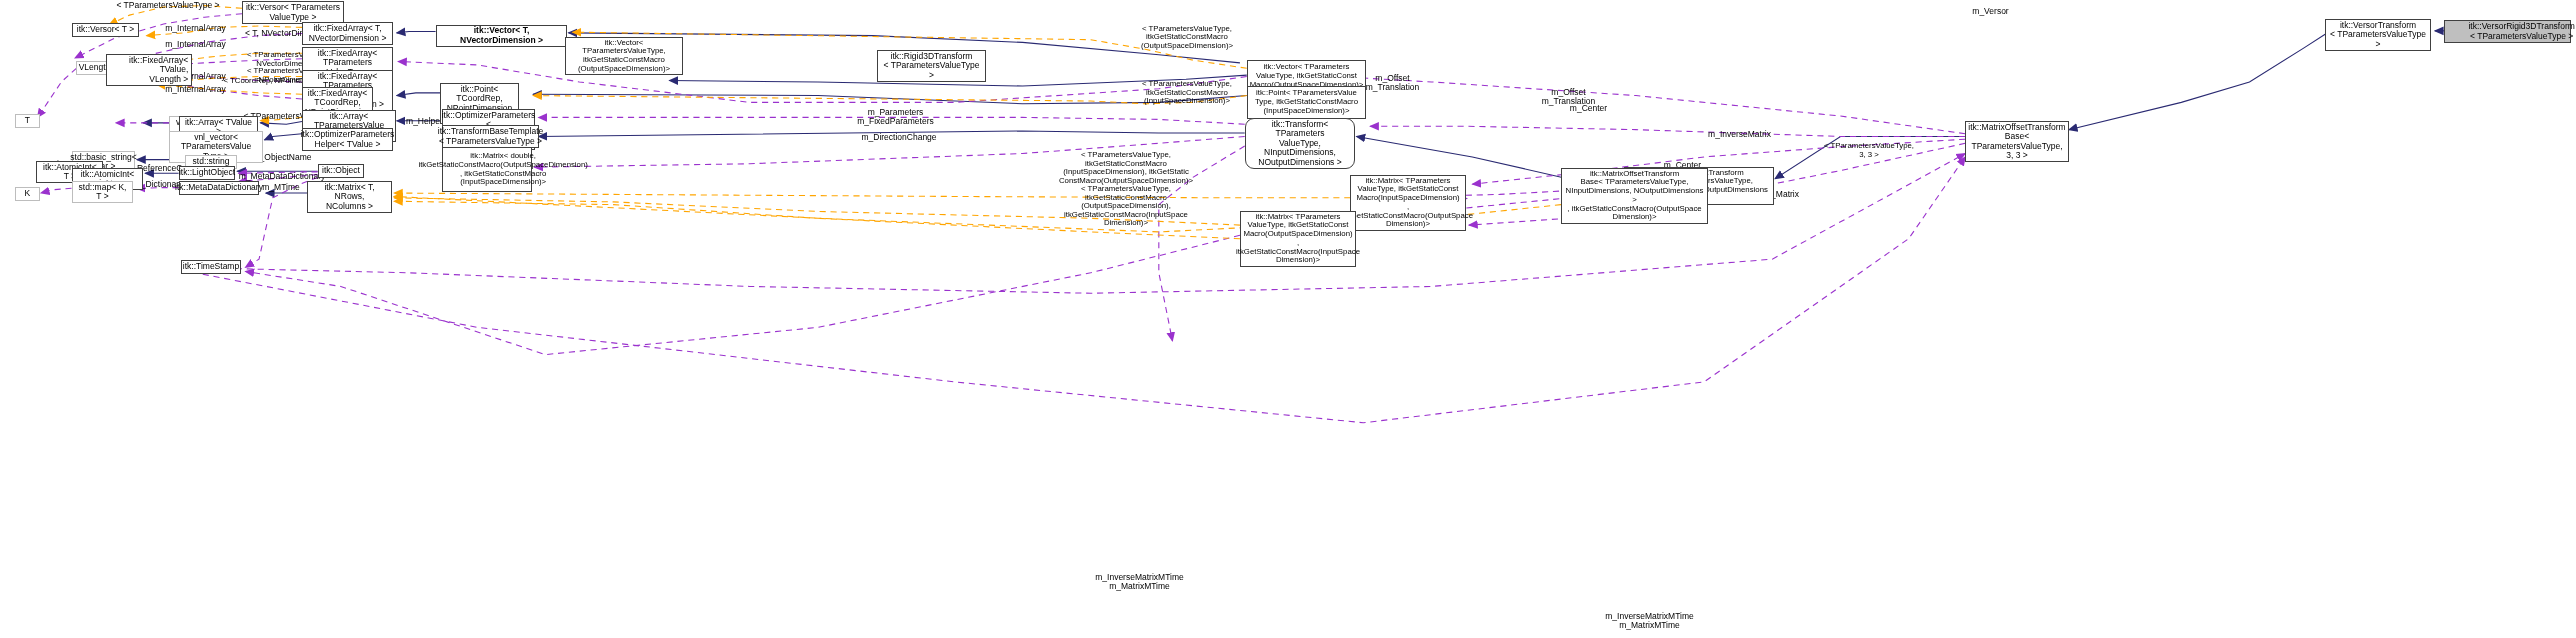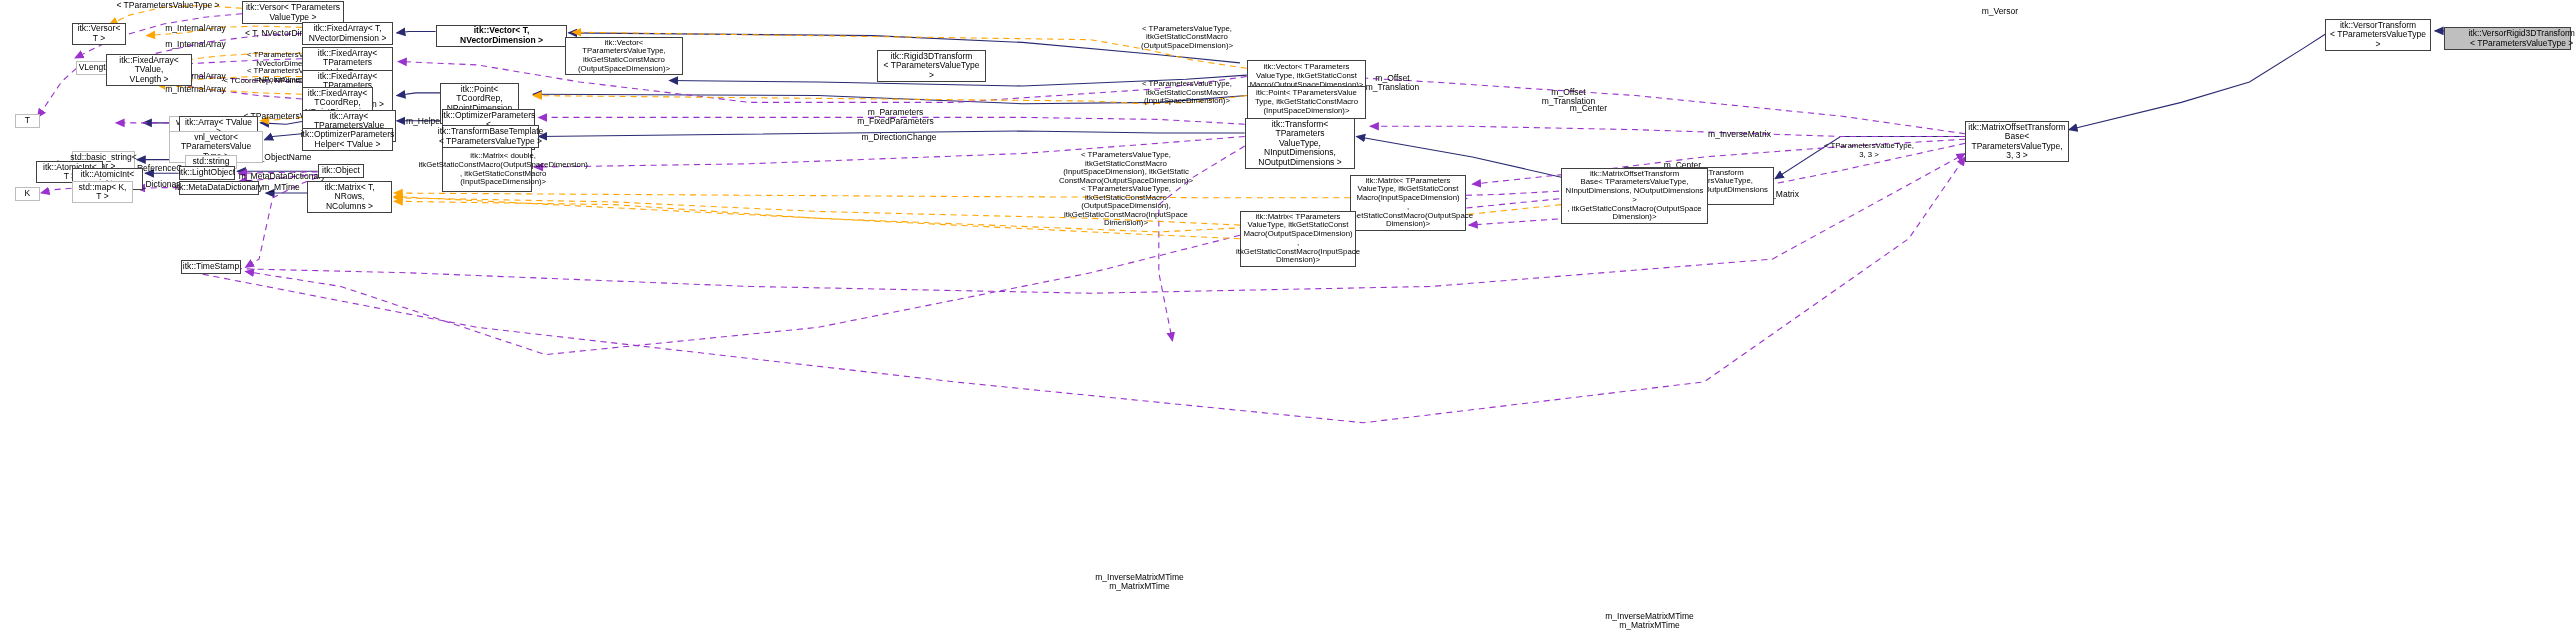--- a/index.html
+++ b/index.html
@@ -125,37 +125,37 @@
       <path d="M105,252 L90,250 L70,246 L60,245"></path>
       <path d="M1981,290 L1800,290 L1400,288 L900,285 L578,283"></path>
       <path d="M1819,330 L1600,320 L1200,310 L900,296 L578,290"></path>
       <path d="M1819,350 L1600,340 L1200,320 L900,300 L578,295"></path>
       <path d="M2290,300 L2100,320 L1700,340 L1200,320 L578,288"></path>
     </g>
   </svg>
 
 <div class="node n-solid fs12" style="left: 242px; top: 1.4px; width: 102px; min-height: 23px;">itk::Versor&lt; TParameters
 ValueType &gt;</div>
-    <div class="node n-solid fs12" style="left: 72px; top: 22.5px; width: 54px; min-height: 14.3px;">itk::Versor&lt; T &gt;</div>
+    <div class="node n-solid fs12" style="left: 72px; top: 22.5px; width: 67px; min-height: 14.3px;">itk::Versor&lt; T &gt;</div>
     <div class="node n-solid fs12" style="left: 2325px; top: 19px; width: 106px; min-height: 23px;">itk::VersorTransform
 &lt; TParametersValueType &gt;</div>
-    <div class="node n-current fs12" style="left: 2444px; top: 27px; width: 127px; min-height: 23px; padding-left: 31px;">itk::VersorRigid3DTransform
+    <div class="node n-current fs12" style="left: 2444px; top: 20px; width: 127px; min-height: 23px; padding-left: 31px;">itk::VersorRigid3DTransform
 &lt; TParametersValueType &gt;</div>
     <div class="node n-solid fs12" style="left: 302px; top: 22px; width: 91px; min-height: 23px;">itk::FixedArray&lt; T,
 NVectorDimension &gt;</div>
     <div class="node n-solid fs12" style="left: 436px; top: 24.5px; width: 131px; min-height: 14.3px; font-weight: bold;">itk::Vector&lt; T, NVectorDimension &gt;</div>
     <div class="node n-solid fs11" style="left: 565px; top: 37px; width: 118px; min-height: 33px;">itk::Vector&lt; TParametersValueType,
 itkGetStaticConstMacro
 (OutputSpaceDimension)&gt;</div>
     <div class="node n-solid fs12" style="left: 877px; top: 50px; width: 109px; min-height: 23px;">itk::Rigid3DTransform
 &lt; TParametersValueType &gt;</div>
     <div class="node n-light fs12" style="left: 76px; top: 61px; width: 37px; min-height: 14.3px;">VLength</div>
     <div class="node n-solid fs12" style="left: 302px; top: 47px; width: 91px; min-height: 23px;">itk::FixedArray&lt; TParameters
 ValueType, NVectorDimension &gt;</div>
-    <div class="node n-solid fs12" style="left: 106px; top: 54px; width: 86px; min-height: 23px;">itk::FixedArray&lt; TValue,
+    <div class="node n-solid fs12" style="left: 106px; top: 54px; width: 86px; min-height: 23px; text-align: right;">itk::FixedArray&lt; TValue,
 VLength &gt;</div>
     <div class="node n-solid fs12" style="left: 302px; top: 70px; width: 91px; min-height: 23px;">itk::FixedArray&lt; TParameters
 ValueType, NPointDimension &gt;</div>
     <div class="node n-solid fs11" style="left: 1247px; top: 60px; width: 119px; min-height: 33px;">itk::Vector&lt; TParameters
 ValueType, itkGetStaticConst
 Macro(OutputSpaceDimension)&gt;</div>
     <div class="node n-solid fs12" style="left: 302px; top: 87px; width: 71px; min-height: 23px;">itk::FixedArray&lt; TCoordRep,
 NPointDimension &gt;</div>
     <div class="node n-solid fs12" style="left: 440px; top: 83px; width: 79px; min-height: 23px;">itk::Point&lt; TCoordRep,
 NPointDimension &gt;</div>
@@ -165,21 +165,21 @@
     <div class="node n-solid fs12" style="left: 1965px; top: 121px; width: 104px; min-height: 29px;">itk::MatrixOffsetTransform
 Base&lt; TParametersValueType,
 3, 3 &gt;</div>
     <div class="node n-light fs12" style="left: 15px; top: 114px; width: 24.5px; min-height: 14.3px;">T</div>
     <div class="node n-light fs12" style="left: 169px; top: 116px; width: 86px; min-height: 14.3px;">vnl_vector&lt; TValue &gt;</div>
     <div class="node n-solid fs12" style="left: 179px; top: 116px; width: 79px; min-height: 14.3px;">itk::Array&lt; TValue &gt;</div>
     <div class="node n-solid fs12" style="left: 302px; top: 110px; width: 94px; min-height: 23px;">itk::Array&lt; TParametersValue
 Type &gt;</div>
     <div class="node n-solid fs12" style="left: 442px; top: 109px; width: 93px; min-height: 23px;">itk::OptimizerParameters
 &lt; TParametersValueType &gt;</div>
-    <div class="node n-solid fs12" style="left: 1245px; top: 118px; width: 110px; min-height: 29px;">itk::Transform&lt; TParameters
+    <div class="node n-solid fs12" style="left: 1245px; top: 118px; width: 110px; min-height: 29px; border-radius: 9px;">itk::Transform&lt; TParameters
 ValueType, NInputDimensions,
 NOutputDimensions &gt;</div>
     <div class="node n-solid fs11" style="left: 1624px; top: 167px; width: 150px; min-height: 29px;">itk::MatrixOffsetTransform
 Base&lt; TParametersValueType,
 NInputDimensions, NOutputDimensions &gt;</div>
     <div class="node n-light fs12" style="left: 169px; top: 131px; width: 94px; min-height: 23px;">vnl_vector&lt; TParametersValue
 Type &gt;</div>
     <div class="node n-solid fs12" style="left: 302px; top: 128px; width: 91px; min-height: 23px;">itk::OptimizerParameters
 Helper&lt; TValue &gt;</div>
     <div class="node n-solid fs12" style="left: 442px; top: 125px; width: 97px; min-height: 23px;">itk::TransformBaseTemplate
@@ -210,21 +210,21 @@
     <div class="node n-light fs12" style="left: 15px; top: 187px; width: 24.5px; min-height: 13.6px;">K</div>
     <div class="node n-solid fs12" style="left: 307px; top: 181px; width: 85px; min-height: 23px;">itk::Matrix&lt; T, NRows,
 NColumns &gt;</div>
     <div class="node n-solid fs11" style="left: 1240px; top: 211px; width: 116px; min-height: 46px;">itk::Matrix&lt; TParameters
 ValueType, itkGetStaticConst
 Macro(OutputSpaceDimension)
 , itkGetStaticConstMacro(InputSpace
 Dimension)&gt;</div>
     <div class="node n-solid fs12" style="left: 181px; top: 260px; width: 60px; min-height: 13.6px;">itk::TimeStamp</div>
     <div class="elabel fs12" style="left: 113px; top: 1.4px; width: 110px;">&lt; TParametersValueType &gt;</div>
-    <div class="elabel fs12" style="left: 1963px; top: 6.8px; width: 55px; text-align: right;">m_Versor</div>
+    <div class="elabel fs12" style="left: 1963px; top: 6.8px; width: 55px;">m_Versor</div>
     <div class="elabel fs12" style="left: 160px; top: 24px; width: 71px;">m_InternalArray</div>
     <div class="elabel fs12" style="left: 240px; top: 29px; width: 104px;">&lt; T, NVectorDimension &gt;</div>
     <div class="elabel fs12" style="left: 160px; top: 40px; width: 71px;">m_InternalArray</div>
     <div class="elabel fs11" style="left: 240px; top: 51px; width: 104px;">&lt; TParametersValueType,
 NVectorDimension &gt;</div>
     <div class="elabel fs11" style="left: 1133px; top: 24.5px; width: 108px;">&lt; TParametersValueType,
 itkGetStaticConstMacro
 (OutputSpaceDimension)&gt;</div>
     <div class="elabel fs12" style="left: 125px; top: 60px; width: 71px;">m_InternalArray</div>
     <div class="elabel fs11" style="left: 240px; top: 67px; width: 104px;">&lt; TParametersValueType,

